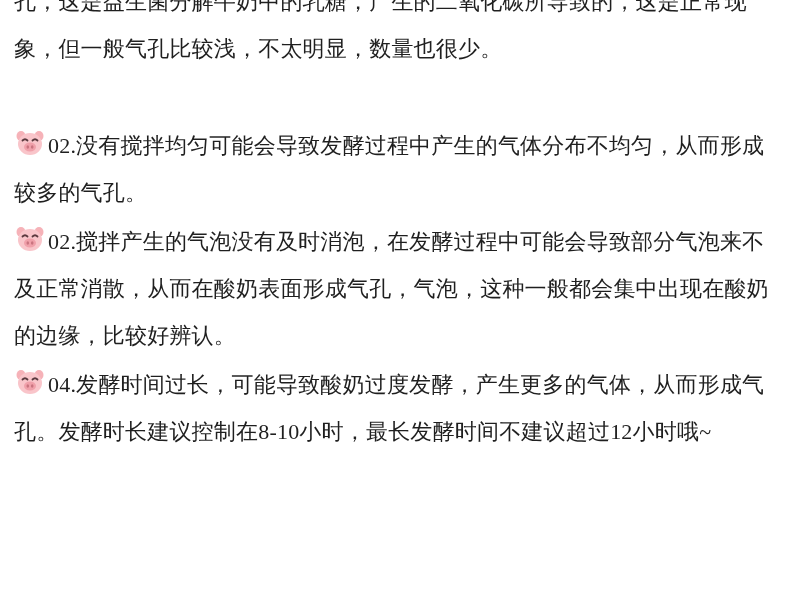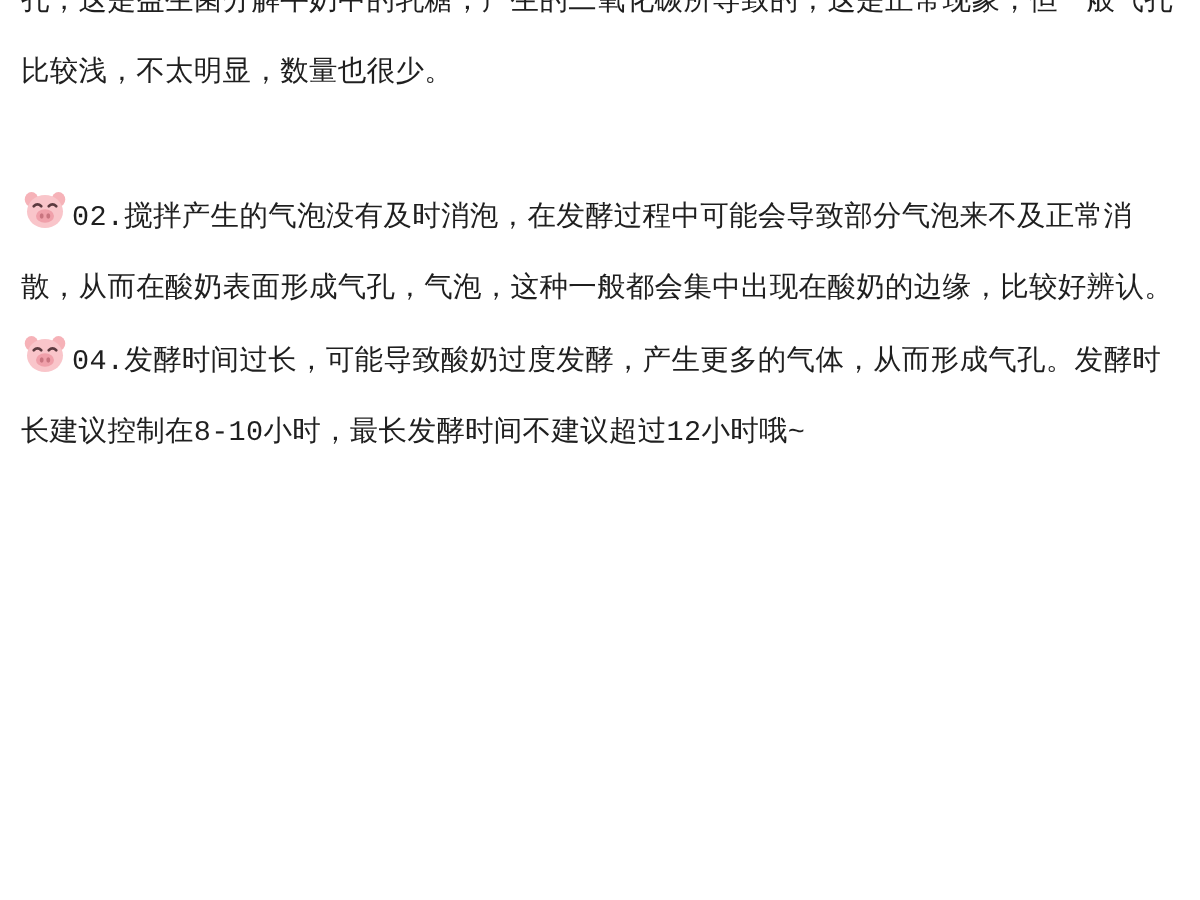--- a/index.html
+++ b/index.html
@@ -15,25 +15,25 @@
   }
   .page {
     position: relative;
     width: 800px;
     height: 600px;
     background: #ffffff;
     box-sizing: border-box;
     padding: 0 14px;
   }
   .article {
-    font-size: 19px;
+    font-size: 22px;
     line-height: 47px;
     color: #1f1f1f;
     letter-spacing: 0.2px;
-    font-family: Liberation Mono, monospace;
+    font-family: Liberation Serif, serif;
   }
   
   .para-clipped {
     margin: 0;
     padding: 0;
     height: 122px;
     overflow: hidden;
     position: relative;
   }
   .para-clipped .inner {
@@ -61,20 +61,30 @@
 
 <div class="page">
   <div class="article">
 
     <div class="para-clipped">
       <div class="inner">
         <p class="para">孔，这是益生菌分解牛奶中的乳糖，产生的二氧化碳所导致的，这是正常现象，但一般气孔比较浅，不太明显，数量也很少。</p>
       </div>
     </div>
 
+    <p class="para"><span class="emoji"><svg width="32" height="32" viewBox="0 0 32 32">
+            <ellipse cx="7" cy="9" rx="4.5" ry="5" fill="#f6b2b8"></ellipse>
+            <ellipse cx="25" cy="9" rx="4.5" ry="5" fill="#f6b2b8"></ellipse>
+            <ellipse cx="16" cy="17" rx="12" ry="11" fill="#f9c5ca"></ellipse>
+            <ellipse cx="16" cy="20" rx="6" ry="4.5" fill="#f0a0aa"></ellipse>
+            <ellipse cx="13.8" cy="20" rx="1.3" ry="1.8" fill="#c9747f"></ellipse>
+            <ellipse cx="18.2" cy="20" rx="1.3" ry="1.8" fill="#c9747f"></ellipse>
+            <path d="M8.5 13.5 q2.5 -2.5 5 0" stroke="#5b3a3f" stroke-width="1.8" fill="none" stroke-linecap="round"></path>
+            <path d="M18.5 13.5 q2.5 -2.5 5 0" stroke="#5b3a3f" stroke-width="1.8" fill="none" stroke-linecap="round"></path>
+          </svg></span><span class="txt">02.没有搅拌均匀可能会导致发酵过程中产生的气体分布不均匀，从而形成较多的气孔。</span></p>
 
     <p class="para"><span class="emoji"><svg width="32" height="32" viewBox="0 0 32 32">
             <ellipse cx="7" cy="9" rx="4.5" ry="5" fill="#f6b2b8"></ellipse>
             <ellipse cx="25" cy="9" rx="4.5" ry="5" fill="#f6b2b8"></ellipse>
             <ellipse cx="16" cy="17" rx="12" ry="11" fill="#f9c5ca"></ellipse>
             <ellipse cx="16" cy="20" rx="6" ry="4.5" fill="#f0a0aa"></ellipse>
             <ellipse cx="13.8" cy="20" rx="1.3" ry="1.8" fill="#c9747f"></ellipse>
             <ellipse cx="18.2" cy="20" rx="1.3" ry="1.8" fill="#c9747f"></ellipse>
             <path d="M8.5 13.5 q2.5 -2.5 5 0" stroke="#5b3a3f" stroke-width="1.8" fill="none" stroke-linecap="round"></path>
             <path d="M18.5 13.5 q2.5 -2.5 5 0" stroke="#5b3a3f" stroke-width="1.8" fill="none" stroke-linecap="round"></path>

